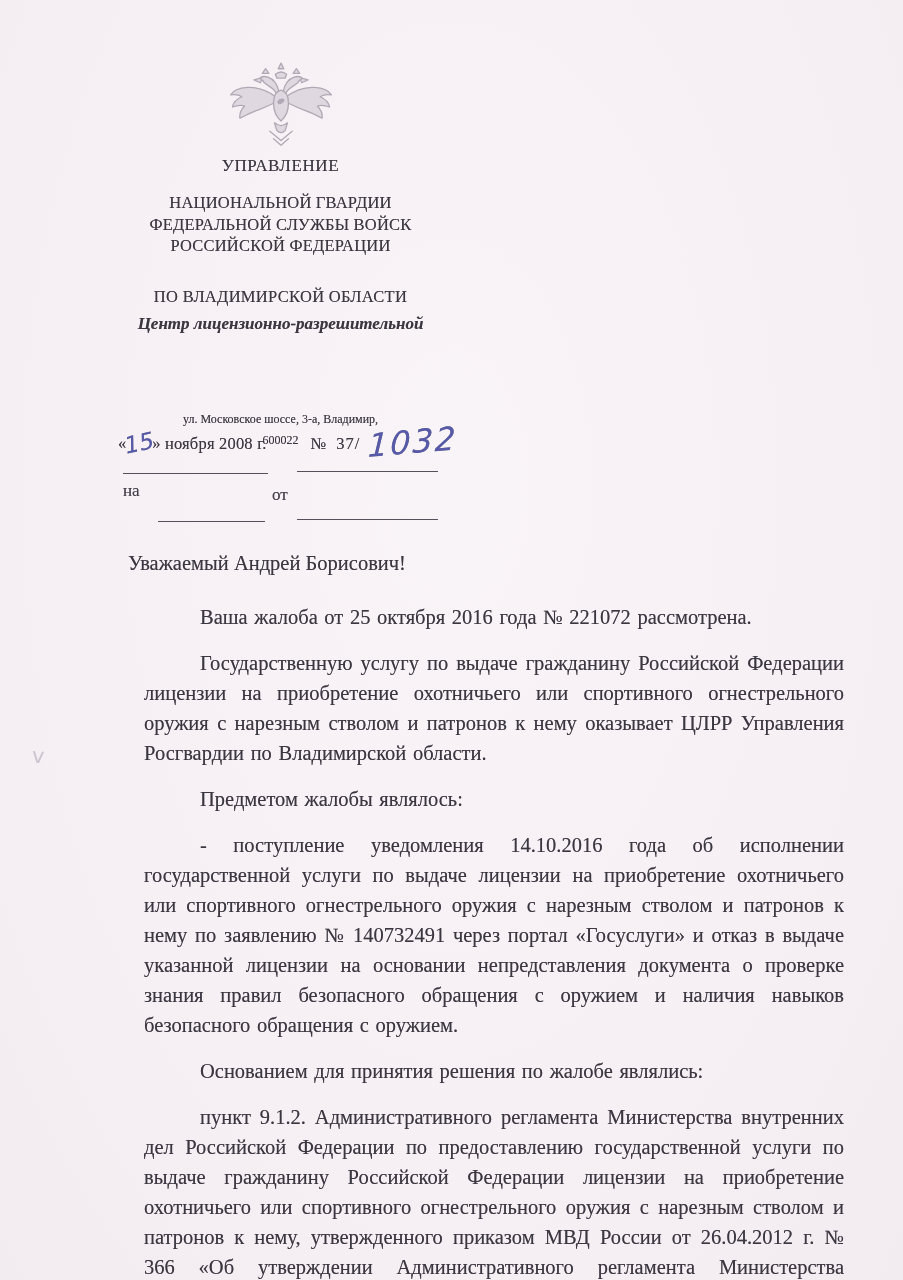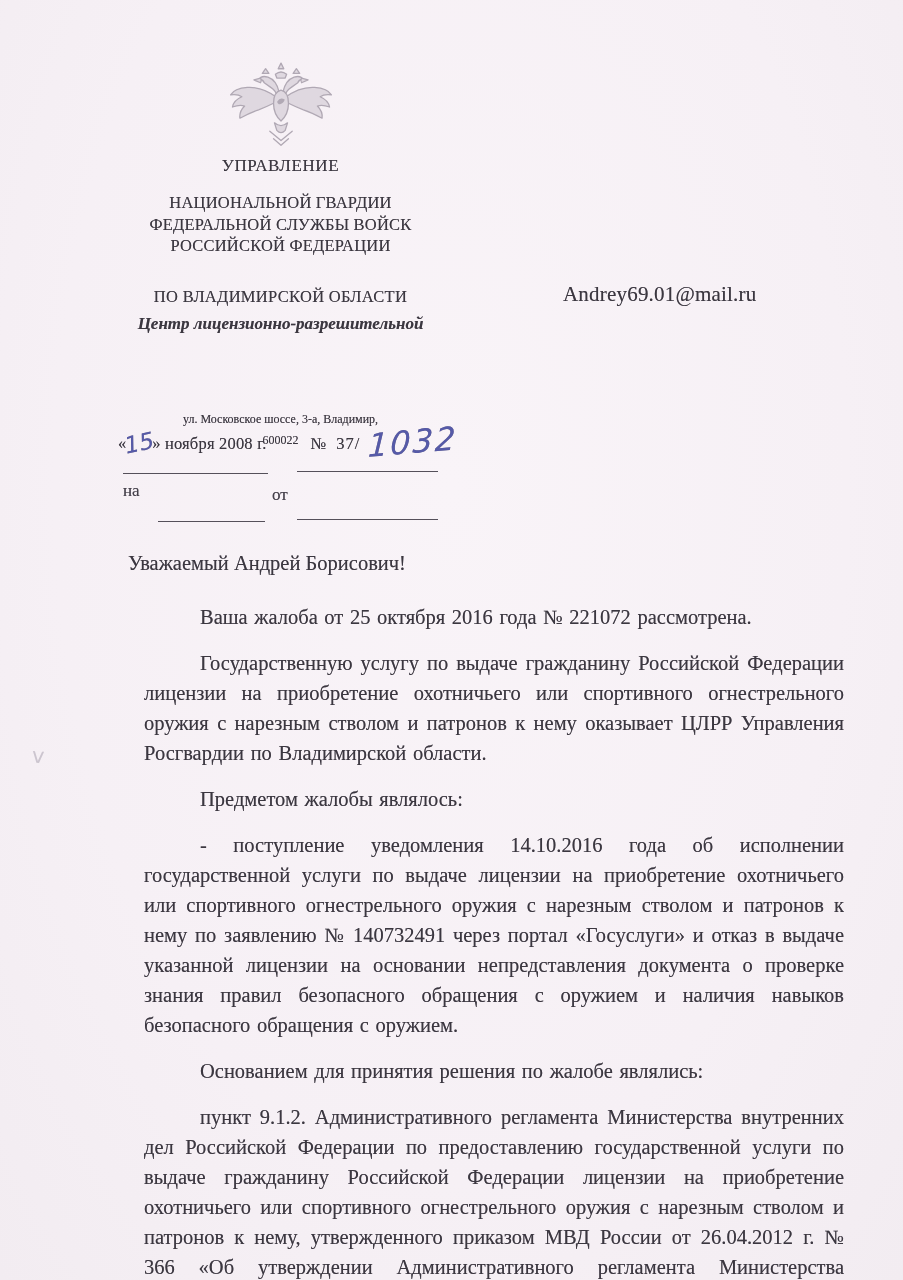--- a/index.html
+++ b/index.html
@@ -108,21 +108,20 @@
   </div>
 
   <div class="rule rule-a1"></div>
   <div class="rule rule-a2"></div>
   <div class="field-label label-na soft">на</div>
   <div class="field-label label-ot soft">от</div>
   <div class="rule rule-b1"></div>
   <div class="rule rule-b2"></div>
 
   <div class="recipient soft">
-    <div class="r-email">Andrey69.01@mail.ru</div>
   </div>
 
   <div class="v-mark">v</div>
 
   <div class="letter-body soft">
     <div class="salutation">Уважаемый Андрей Борисович!</div>
     <p>Ваша жалоба от 25 октября 2016 года № 221072 рассмотрена.</p>
     <p>Государственную услугу по выдаче гражданину Российской Федерации лицензии на приобретение охотничьего или спортивного огнестрельного оружия с нарезным стволом и патронов к нему оказывает ЦЛРР Управления Росгвардии по Владимирской области.</p>
     <p>Предметом жалобы являлось:</p>
     <p>- поступление уведомления 14.10.2016 года об исполнении государственной услуги по выдаче лицензии на приобретение охотничьего или спортивного огнестрельного оружия с нарезным стволом  и патронов к нему по заявлению № 140732491 через портал «Госуслуги» и отказ в выдаче указанной лицензии на основании непредставления документа о проверке  знания правил безопасного обращения с оружием и наличия навыков безопасного обращения с оружием.</p>

